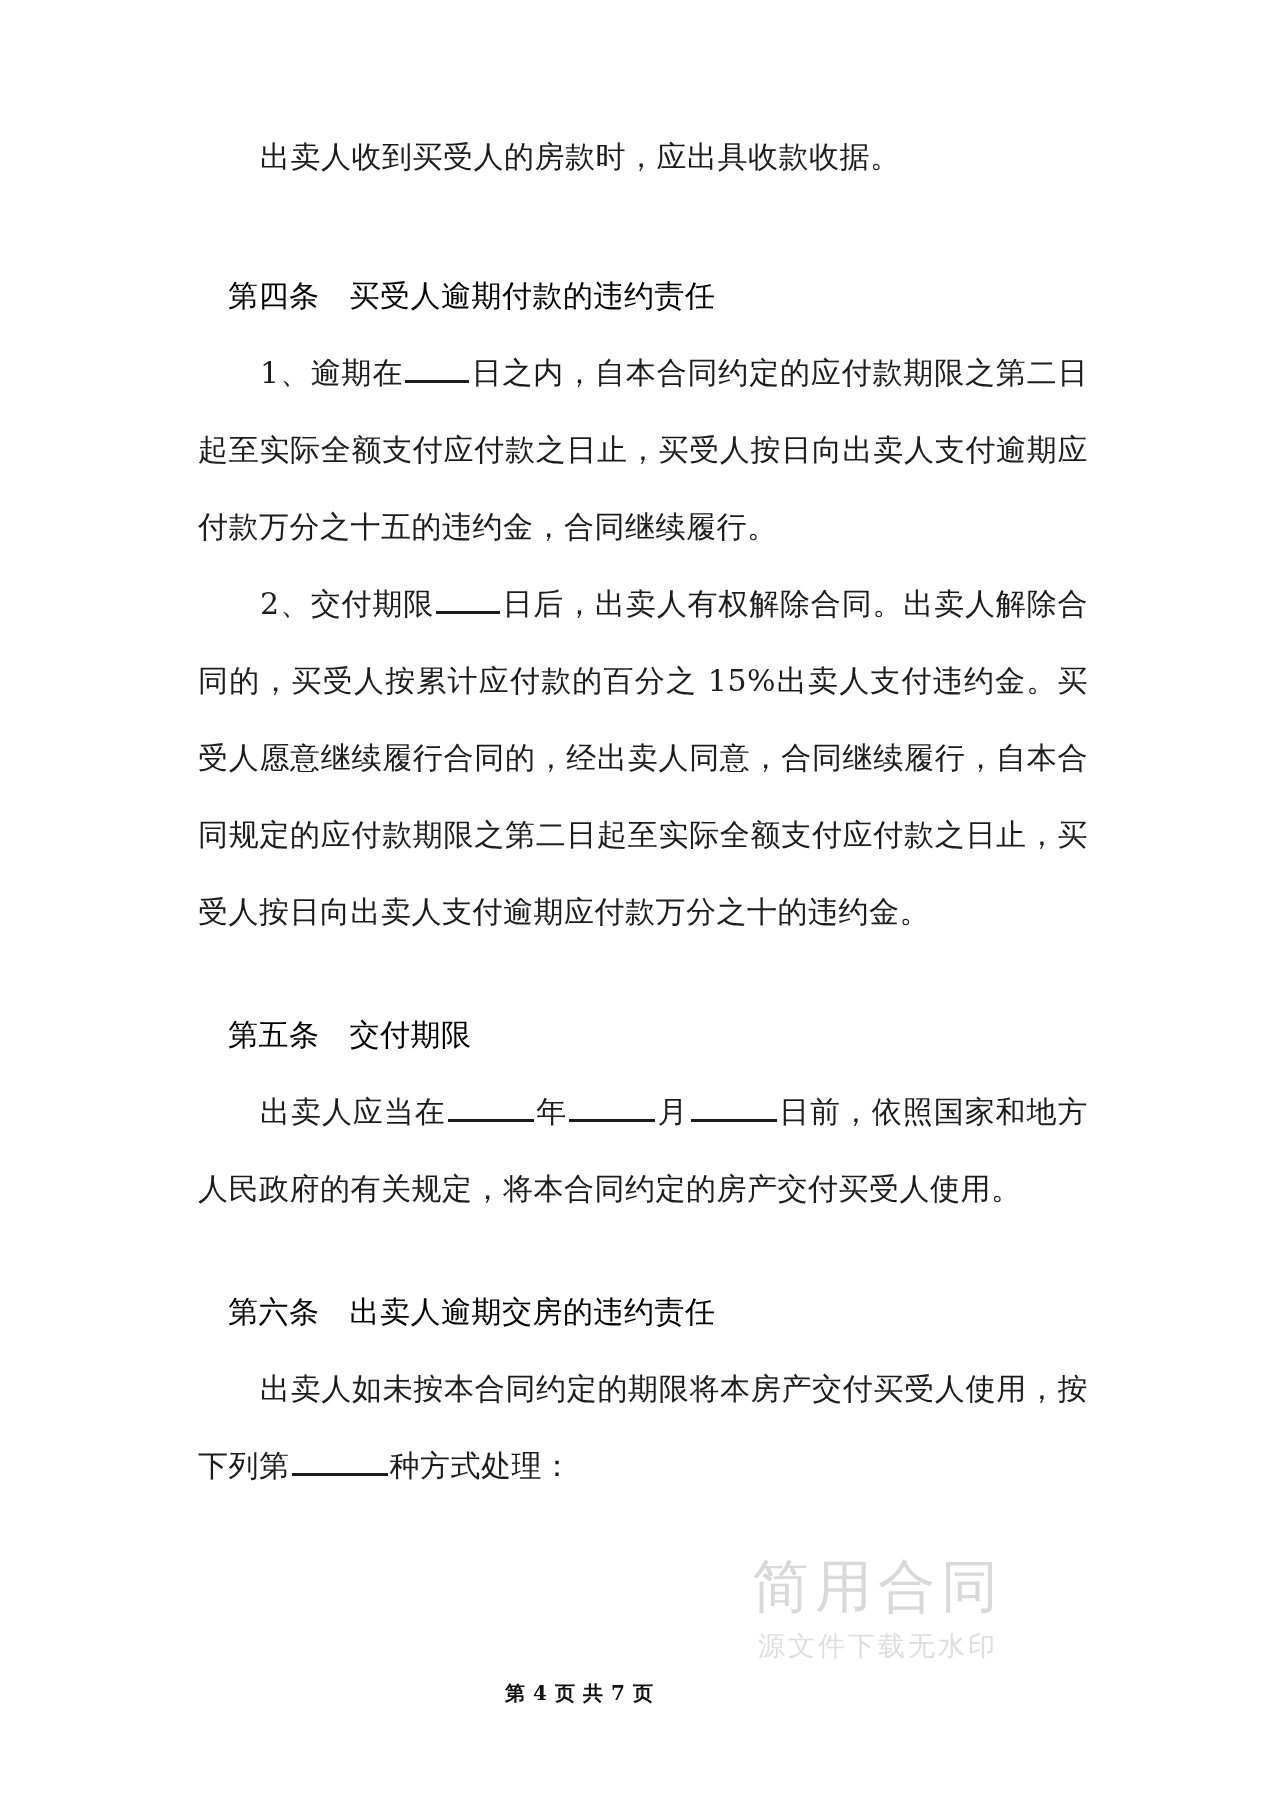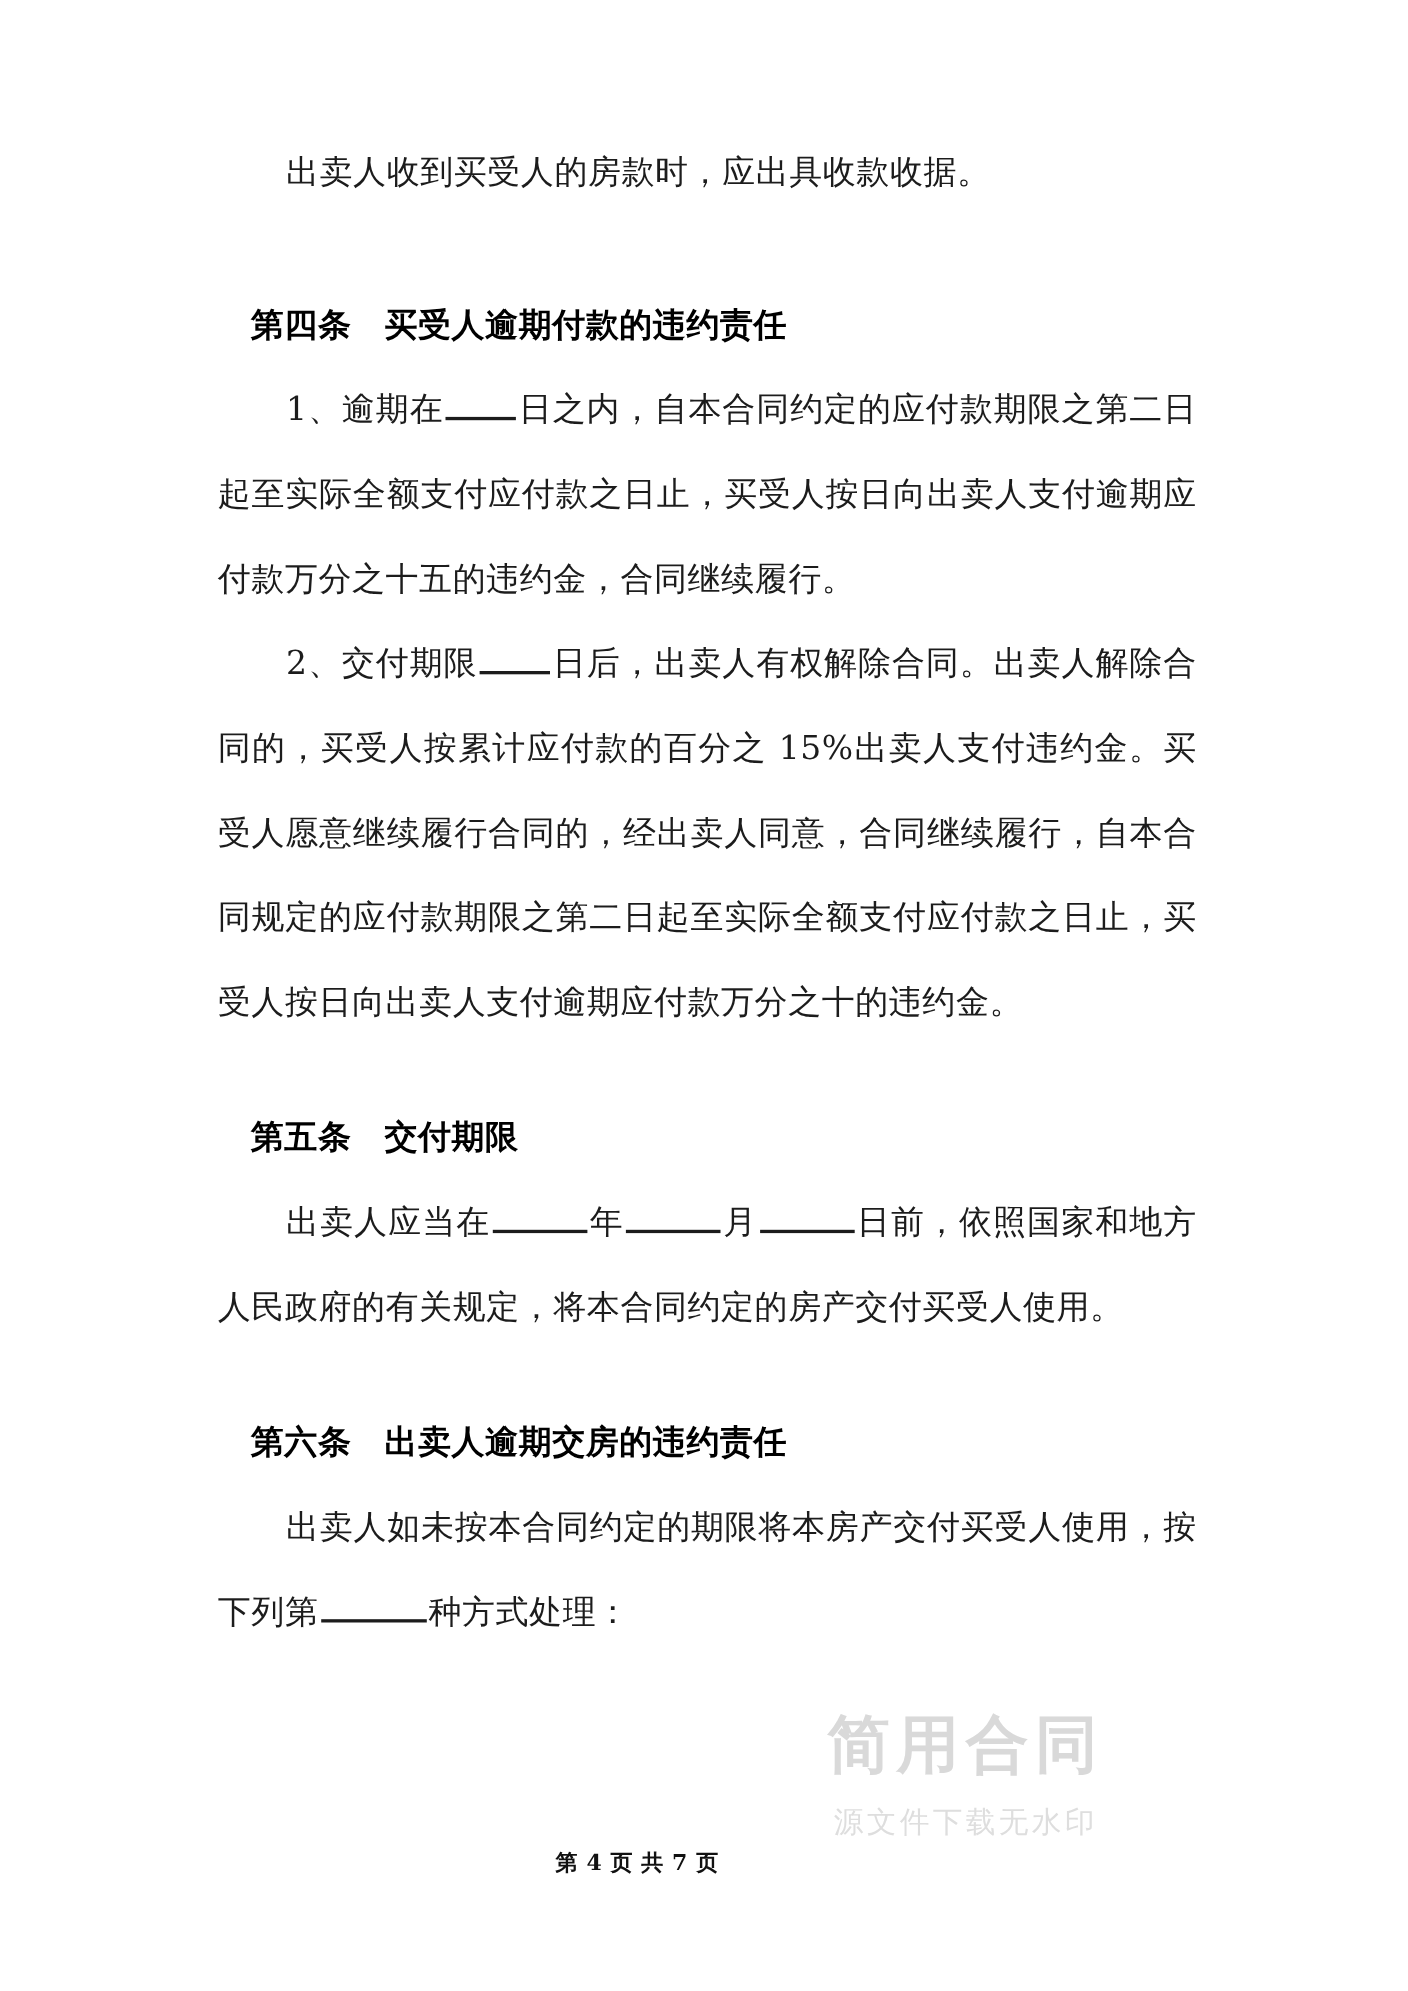--- a/index.html
+++ b/index.html
@@ -34,21 +34,21 @@
     text-align: justify;
     text-justify: inter-ideograph;
     font-weight: 400;
   }
   .indent2 {
     text-indent: 62px;
   }
   .heading {
     font-size: 30px;
     line-height: 77px;
-    font-weight: bold;
+    font-weight: normal;
     color: #000000;
     text-indent: 30px;
     letter-spacing: 0.5px;
   }
   .heading .gap {
     display: inline-block;
     width: 30px;
   }
   .spacer-lg { height: 62px; }
   .spacer-md { height: 46px; }
@@ -94,31 +94,31 @@
     position: absolute;
     right: 72px;
     top: 1555px;
     width: 420px;
     text-align: center;
     pointer-events: none;
     user-select: none;
   }
   .wm-main {
     font-size: 57px;
-    font-weight: bold;
+    font-weight: normal;
     color: #d9d9d9;
     letter-spacing: 6px;
     line-height: 1.1;
     font-family: "DejaVu Sans", "Liberation Sans", sans-serif;
   }
   .wm-sub {
     font-size: 27px;
     color: #dedede;
     letter-spacing: 3px;
-    margin-top: 20px;
+    margin-top: 10px;
     font-family: "DejaVu Sans", "Liberation Sans", sans-serif;
   }
 </style>
 </head>
 <body>
 
 <div class="page">
 
   <div class="content">
 

